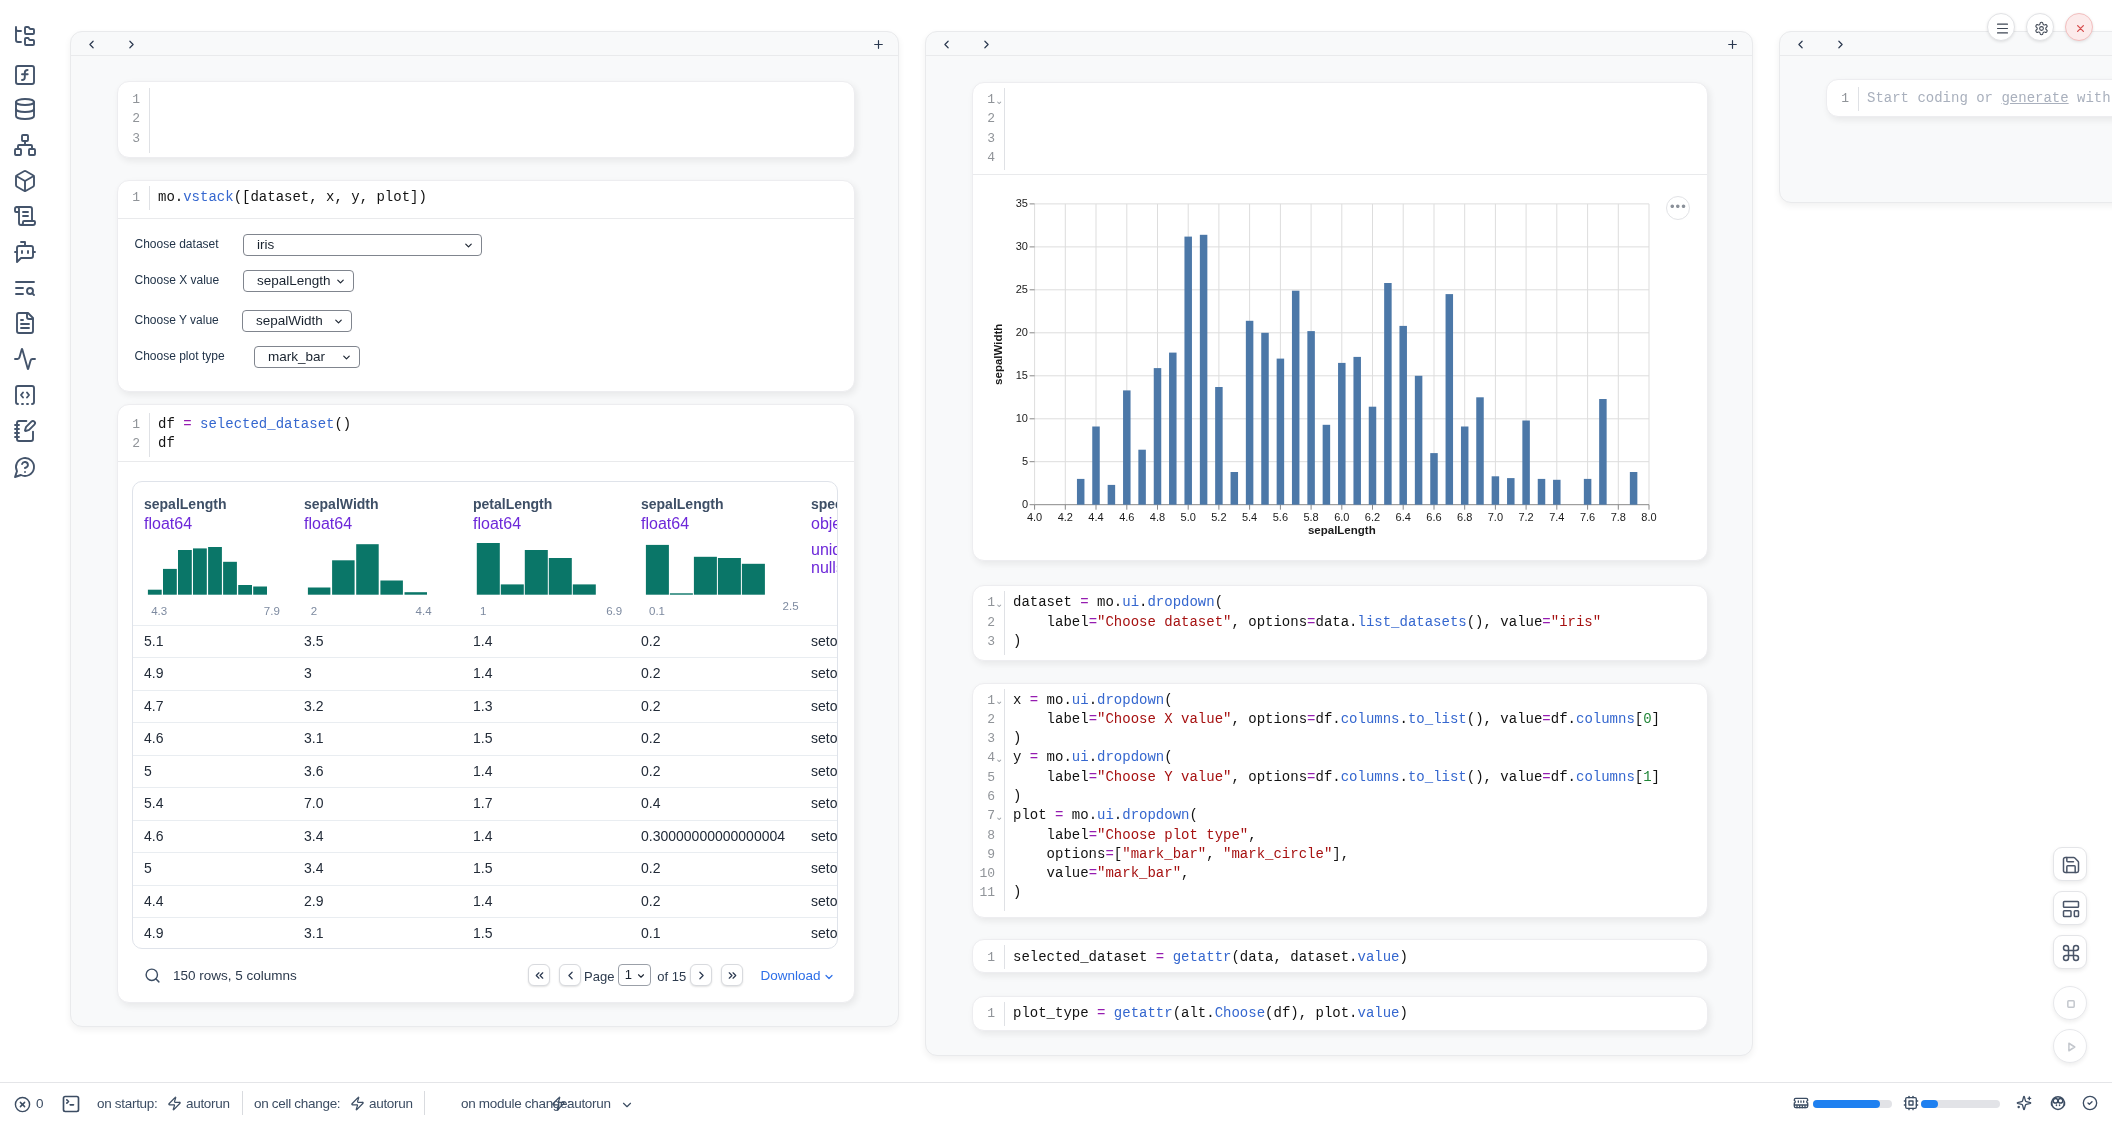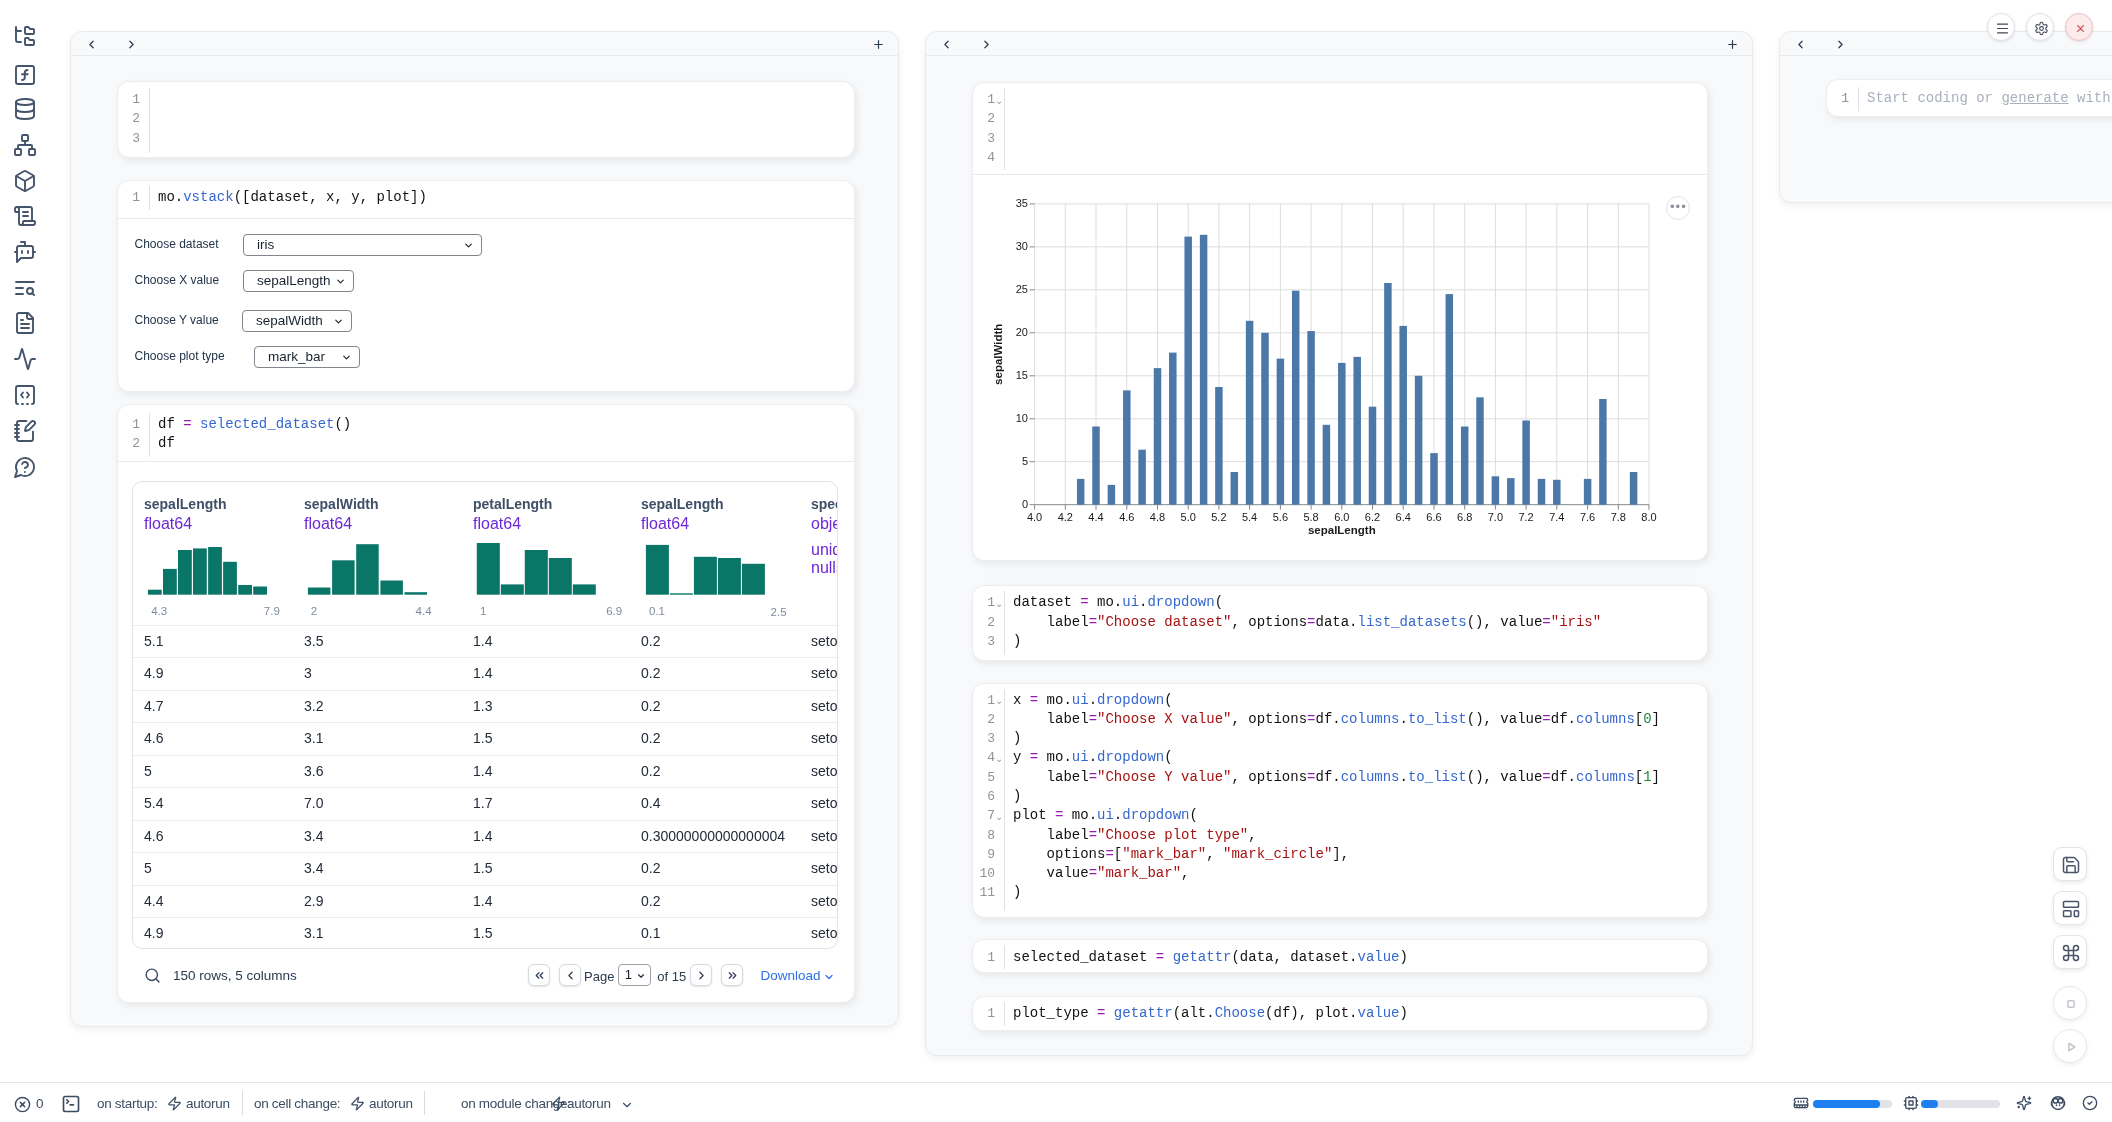--- a/index.html
+++ b/index.html
@@ -209,21 +209,21 @@
         <div class="tf" style="left:678px;top:32.5px">object</div>
         <div class="tf" style="left:678px;top:58.5px">unique: 3</div>
         <div class="tf" style="left:678px;top:76.5px">nulls: 0</div>
     <div class="hl" style="left:6.199999999999999px;top:122.5px;width:40px;text-align:center">4.3</div>
         <div class="hl" style="left:118.80000000000001px;top:122.5px;width:40px;text-align:center">7.9</div>
         <div class="hl" style="left:161px;top:122.5px;width:40px;text-align:center">2</div>
         <div class="hl" style="left:270.6px;top:122.5px;width:40px;text-align:center">4.4</div>
         <div class="hl" style="left:330.3px;top:122.5px;width:40px;text-align:center">1</div>
         <div class="hl" style="left:461.2px;top:122.5px;width:40px;text-align:center">6.9</div>
         <div class="hl" style="left:504px;top:122.5px;width:40px;text-align:center">0.1</div>
-        <div class="hl" style="left:625.6px;top:124px;width:40px;text-align:center">2.5</div>
+        <div class="hl" style="left:625.6px;top:118px;width:40px;text-align:right">2.5</div>
     <div class="rline" style="top:142.7px"></div>
         <div class="tv" style="left:11px;top:150.9px">5.1</div>
         <div class="tv" style="left:171px;top:150.9px">3.5</div>
         <div class="tv" style="left:340px;top:150.9px">1.4</div>
         <div class="tv" style="left:508px;top:150.9px">0.2</div>
         <div class="tv" style="left:678px;top:150.9px">setosa</div>
         <div class="rline" style="top:175.2px"></div>
         <div class="tv" style="left:11px;top:183.4px">4.9</div>
         <div class="tv" style="left:171px;top:183.4px">3</div>
         <div class="tv" style="left:340px;top:183.4px">1.4</div>

